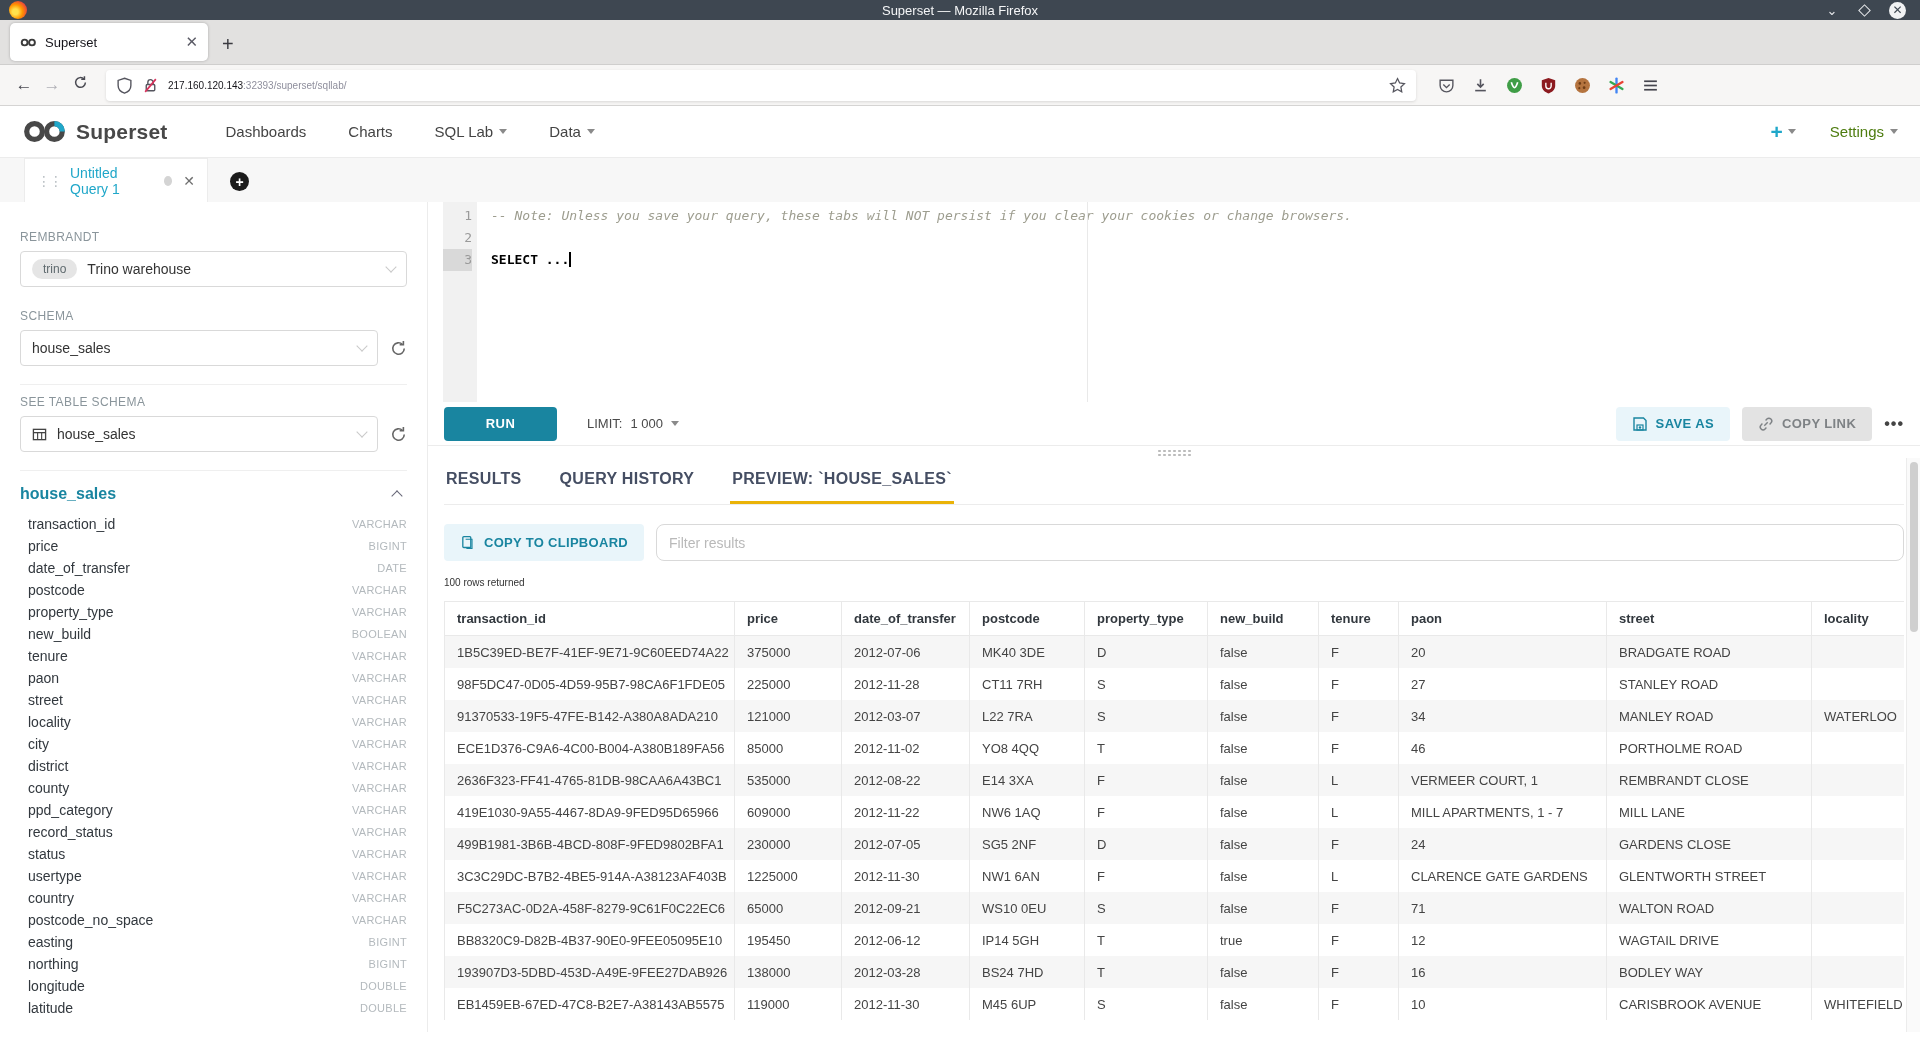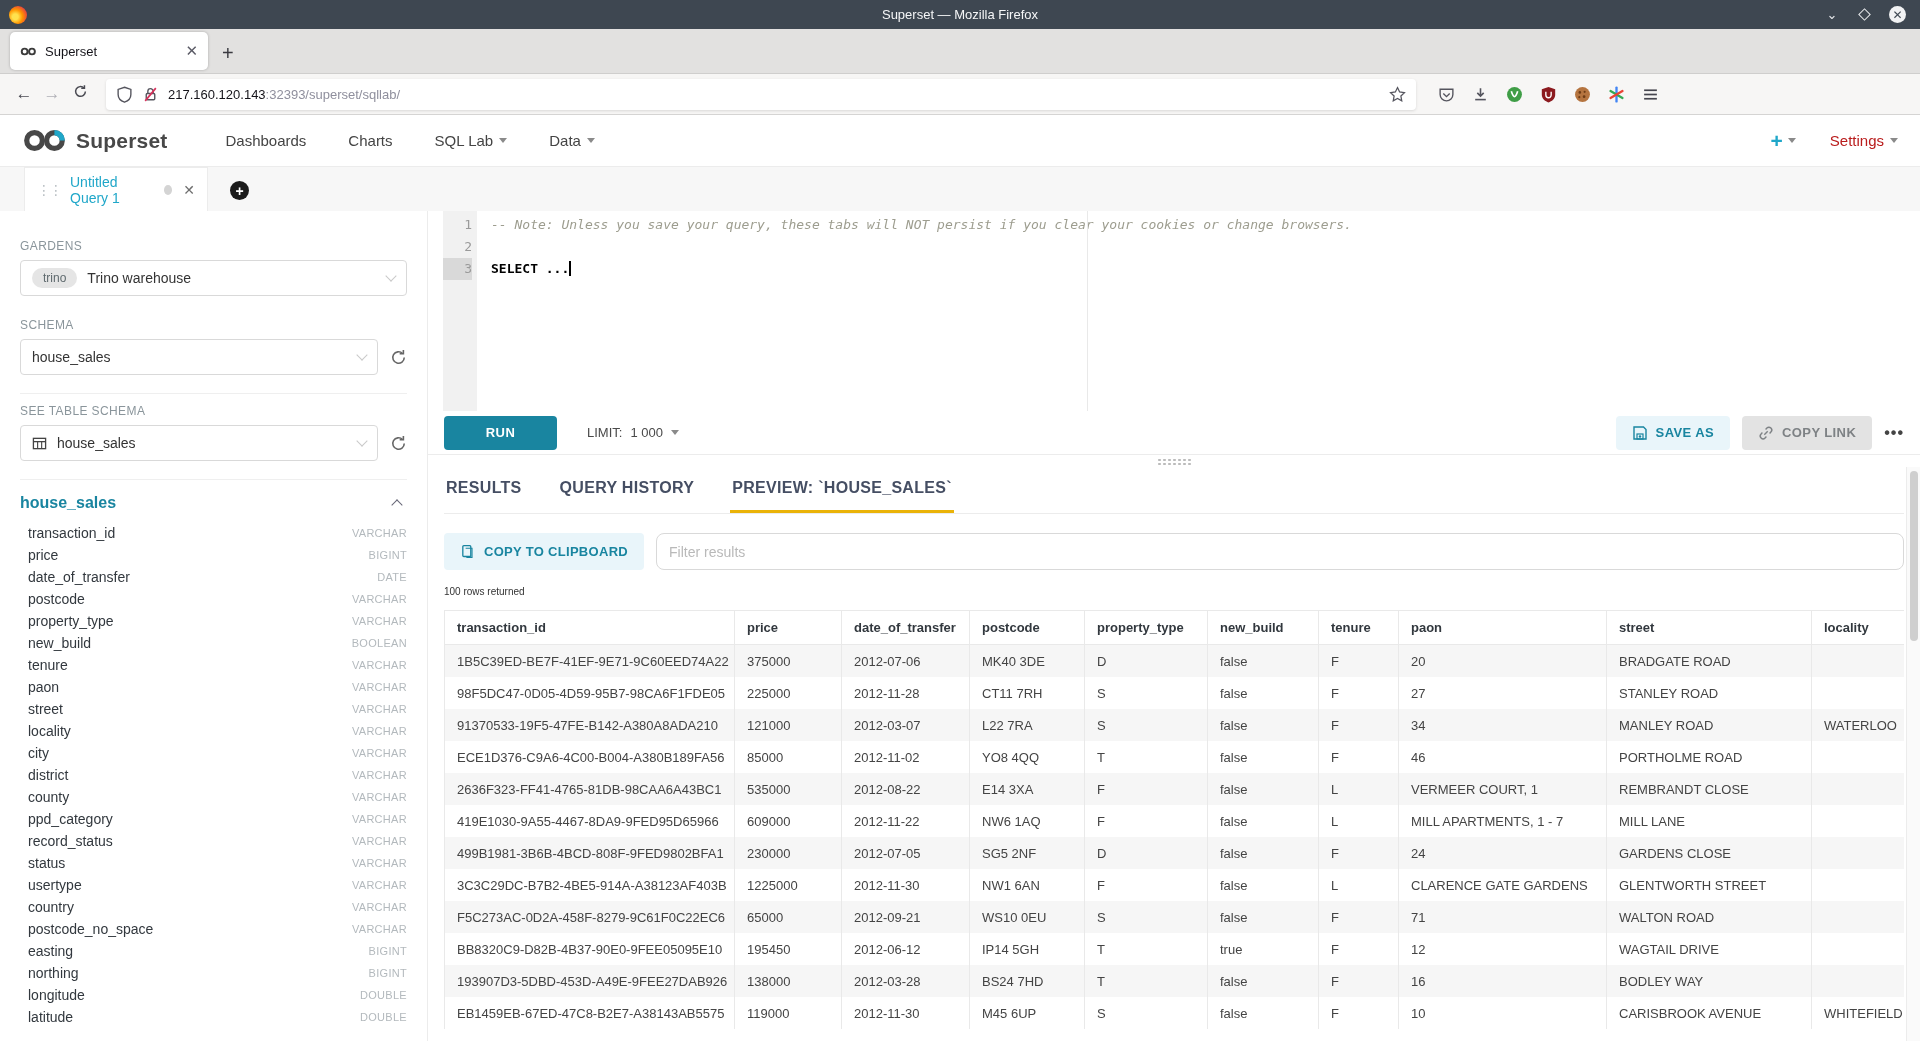--- a/index.html
+++ b/index.html
@@ -1,20 +1,20 @@
 <!DOCTYPE html>
 <html><head>
 <meta charset="utf-8">
 <style>
   * { margin:0; padding:0; box-sizing:border-box; }
   html,body { width:1920px; height:1042px; overflow:hidden; background:#fff;
     font-family:"Liberation Sans","DejaVu Sans",sans-serif; }
 
   
-  .titlebar { height:29px; background:#3e4751; display:flex; align-items:center; position:relative; }
+  .titlebar { height:20px; background:#3e4751; display:flex; align-items:center; position:relative; }
   .fx-logo { width:18px; height:18px; margin-left:9px; border-radius:50%;
     background:radial-gradient(circle at 35% 60%, #ffe14d 0 18%, #ff9500 45%, #e8453c 75%, #b5007f 100%); }
   .tb-title { position:absolute; left:0; right:0; text-align:center; color:#f5f6f7; font-size:13px; }
   .win-controls { margin-left:auto; display:flex; align-items:center; gap:20px; padding-right:14px; z-index:2; }
   .wc { color:#e8eaec; font-size:13px; width:16px; text-align:center; }
   .wc-diamond { width:9px; height:9px; border:1.4px solid #e8eaec; transform:rotate(45deg); }
   .wc-close { width:17px; height:17px; border-radius:50%; background:#f1f2f3; color:#3e4751;
     display:flex; align-items:center; justify-content:center; font-size:12px; font-weight:bold; }
 
   .tabstrip { height:45px; background:#e2e1e0; display:flex; align-items:flex-end; border-bottom:1px solid #cfcecd; }
@@ -22,39 +22,39 @@
     box-shadow:0 0 3px rgba(0,0,0,.25); display:flex; align-items:center; padding:0 10px; gap:8px; }
   .fx-tab-label { font-size:13px; color:#15141a; flex:1; }
   .fx-tab-close { color:#5b5b66; font-size:15px; }
   .newtab-btn { font-size:20px; color:#3a3a40; margin:0 0 8px 14px; }
 
   .urlrow { height:41px; background:#f7f6f5; border-bottom:1px solid #d5d4d3; display:flex; align-items:center; padding:0 10px; }
   .navbtn { width:28px; text-align:center; font-size:17px; color:#4a4a52; }
   .navbtn.dim { color:#b0b0b6; }
   .addressbar { width:1310px; height:31px; margin-left:12px; background:#fff; border-radius:4px;
     box-shadow:0 1px 3px rgba(0,0,0,.12); display:flex; align-items:center; padding:0 10px; gap:9px; }
-  .url-text { font-size:13px; color:#15141a; flex:1; }
+  .url-text { font-size:10px; color:#15141a; flex:1; }
   .url-text .path { color:#8f8f9d; }
   .ext-icons { display:flex; align-items:center; gap:17px; margin-left:22px; }
 
   .ico { display:inline-flex; width:17px; height:17px; }
   .ico svg { width:100%; height:100%; }
 
   
   .appnav { height:52px; background:#fff; display:flex; align-items:center; padding:0 22px;
     border-bottom:1px solid #ececec; }
   .brand { display:flex; align-items:center; gap:8px; }
   .brand-name { font-size:21px; font-weight:bold; color:#484848; letter-spacing:.2px; }
   .navlinks { display:flex; gap:42px; margin-left:58px; }
   .navlink { font-size:15px; color:#444; display:flex; align-items:center; gap:6px;text-align:right; }
   .caret { width:0; height:0; border-left:4px solid transparent; border-right:4px solid transparent;
     border-top:5px solid #8a8a8a; display:inline-block; }
   .nav-right { margin-left:auto; display:flex; align-items:center; gap:34px; }
   .plus-teal { color:#20a7c9; font-size:21px; font-weight:bold; display:flex; align-items:center; gap:5px; }
-  .settings { font-size:15px; color:#b91c1c; display:flex; align-items:center; gap:6px; }
+  .settings { font-size:15px; color:#4d7c0f; display:flex; align-items:center; gap:6px; }
 
   
   .querytabs-row { height:44px; background:#f7f7f7; display:flex; align-items:flex-end; border-bottom:0; }
   .query-tab { height:44px; width:184px; margin-left:24px; background:#fff; border:1px solid #ececec; border-bottom:none;
     display:flex; align-items:center; padding:0 12px; gap:9px; }
   .drag-dots-v { color:#b9bfc4; font-size:14px; letter-spacing:-2px; }
   .query-tab-label { color:#20a7c9; font-size:14px; }
   .unsaved-dot { width:10px; height:10px; border-radius:50%; background:#d4d4d4; }
   .query-tab-close { color:#6e6e6e; font-size:14px; font-weight:bold; margin-left:2px; }
   .add-query { width:19px; height:19px; border-radius:50%; background:#1b1b1b; color:#fff; font-size:14px;
@@ -285,21 +285,21 @@
     <span class="query-tab-label">Untitled Query 1</span>
     <span class="unsaved-dot"></span>
     <span class="query-tab-close">✕</span>
   </div>
   <div class="add-query">+</div>
 </div>
 
 <div class="main">
 
   <aside class="sidebar">
-    <div class="side-label">GARDENS</div>
+    <div class="side-label">REMBRANDT</div>
     <div class="select">
       <span class="pill">trino</span>
       <span class="val">Trino warehouse</span>
       <span class="chev"></span>
     </div>
 
     <div class="side-label" style="margin-top:22px">SCHEMA</div>
     <div class="sel-row">
       <div class="select">
         <span class="val">house_sales</span>

